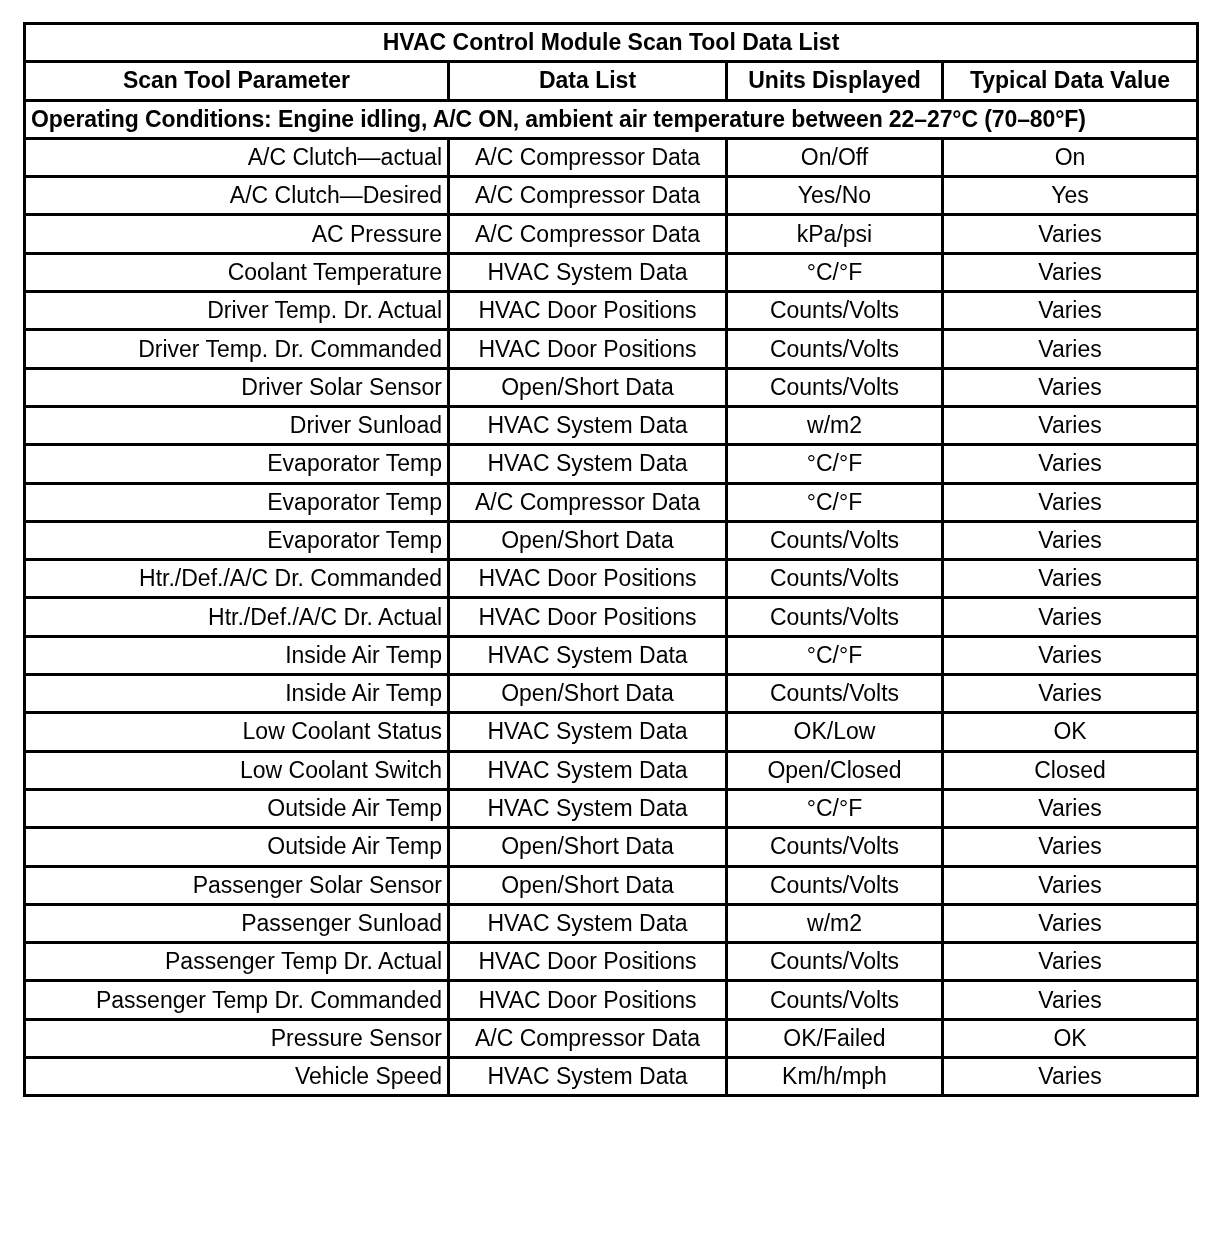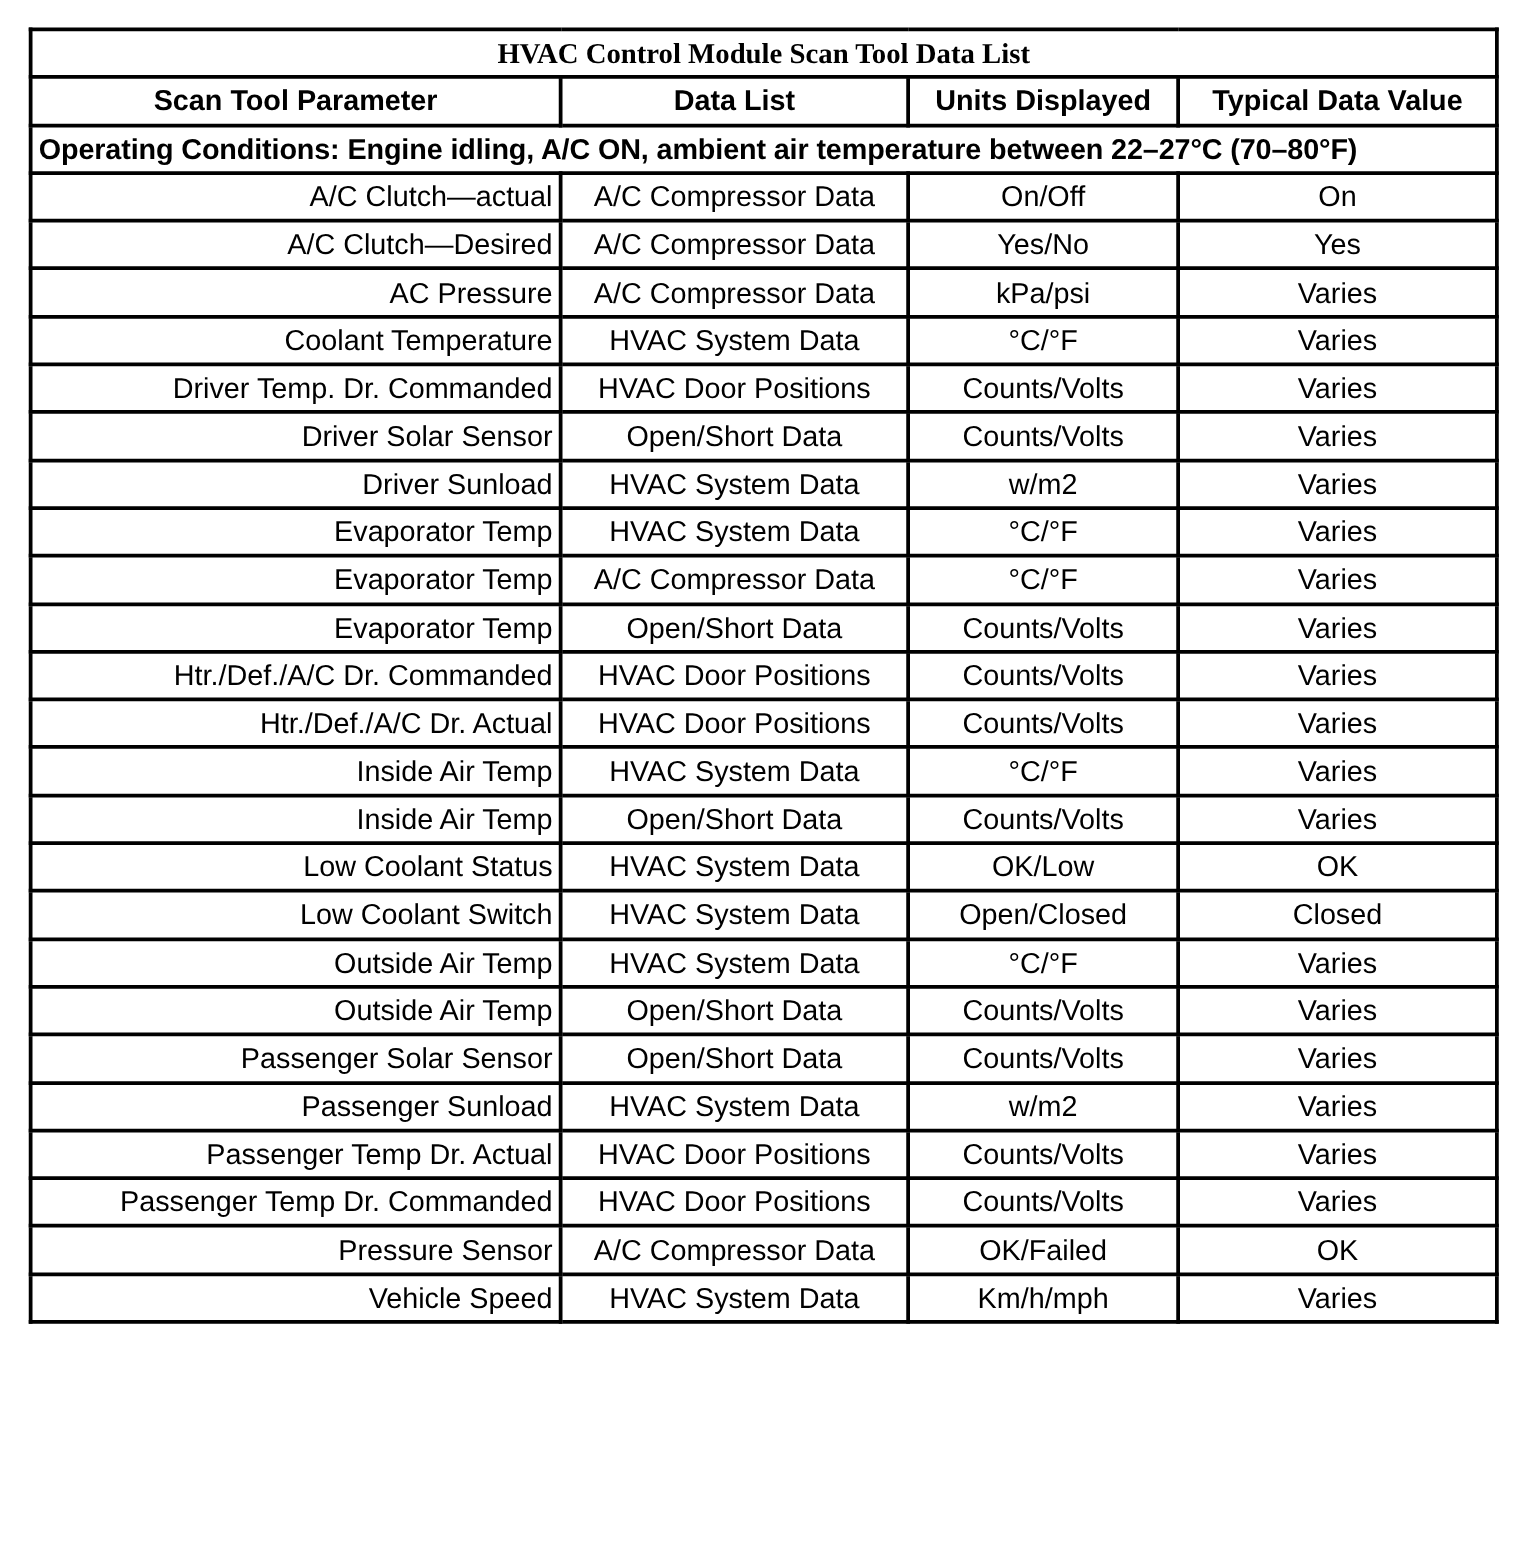--- a/index.html
+++ b/index.html
@@ -15,21 +15,21 @@
   table.scan td, table.scan th {
     border: 3px solid #000;
     height: 35.3px;
     padding: 0 5px;
     font-size: 23px;
     line-height: 35px;
     white-space: nowrap;
     overflow: hidden;
   }
   th { font-weight: bold; text-align: center; }
-  .title-row th { font-size: 23px; font-family: Liberation Serif, serif; }
+  .title-row th { font-size: 23px; }
   .cond-row td { font-weight: bold; text-align: left; padding-left: 5px; letter-spacing: -0.1px; margin-left: 48px; }
   td.param { text-align: right; padding-left: 5px; }
   td.center { text-align: center; }
   col.c1 { width: 424px; }
   col.c2 { width: 278px; }
   col.c3 { width: 216px; }
   col.c4 { width: 255px; }
 </style>
 </head>
 <body>
@@ -74,20 +74,26 @@
         <td class="center">kPa/psi</td>
         <td class="center">Varies</td>
       </tr>
       <tr>
         <td class="param">Coolant Temperature</td>
         <td class="center">HVAC System Data</td>
         <td class="center">°C/°F</td>
         <td class="center">Varies</td>
       </tr>
       <tr>
+        <td class="param">Driver Temp. Dr. Actual</td>
+        <td class="center">HVAC Door Positions</td>
+        <td class="center">Counts/Volts</td>
+        <td class="center">Varies</td>
+      </tr>
+      <tr>
         <td class="param">Driver Temp. Dr. Commanded</td>
         <td class="center">HVAC Door Positions</td>
         <td class="center">Counts/Volts</td>
         <td class="center">Varies</td>
       </tr>
       <tr>
         <td class="param">Driver Solar Sensor</td>
         <td class="center">Open/Short Data</td>
         <td class="center">Counts/Volts</td>
         <td class="center">Varies</td>

